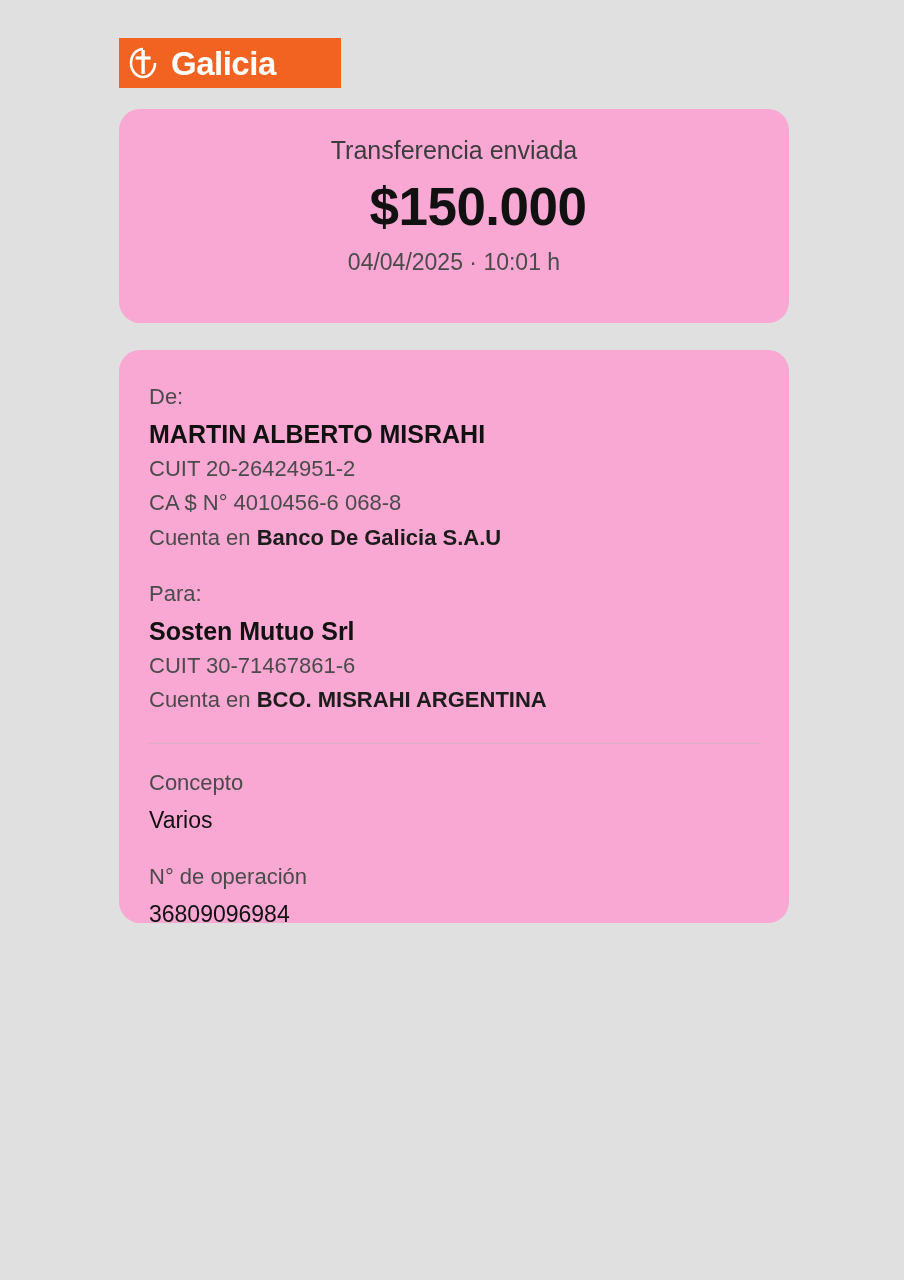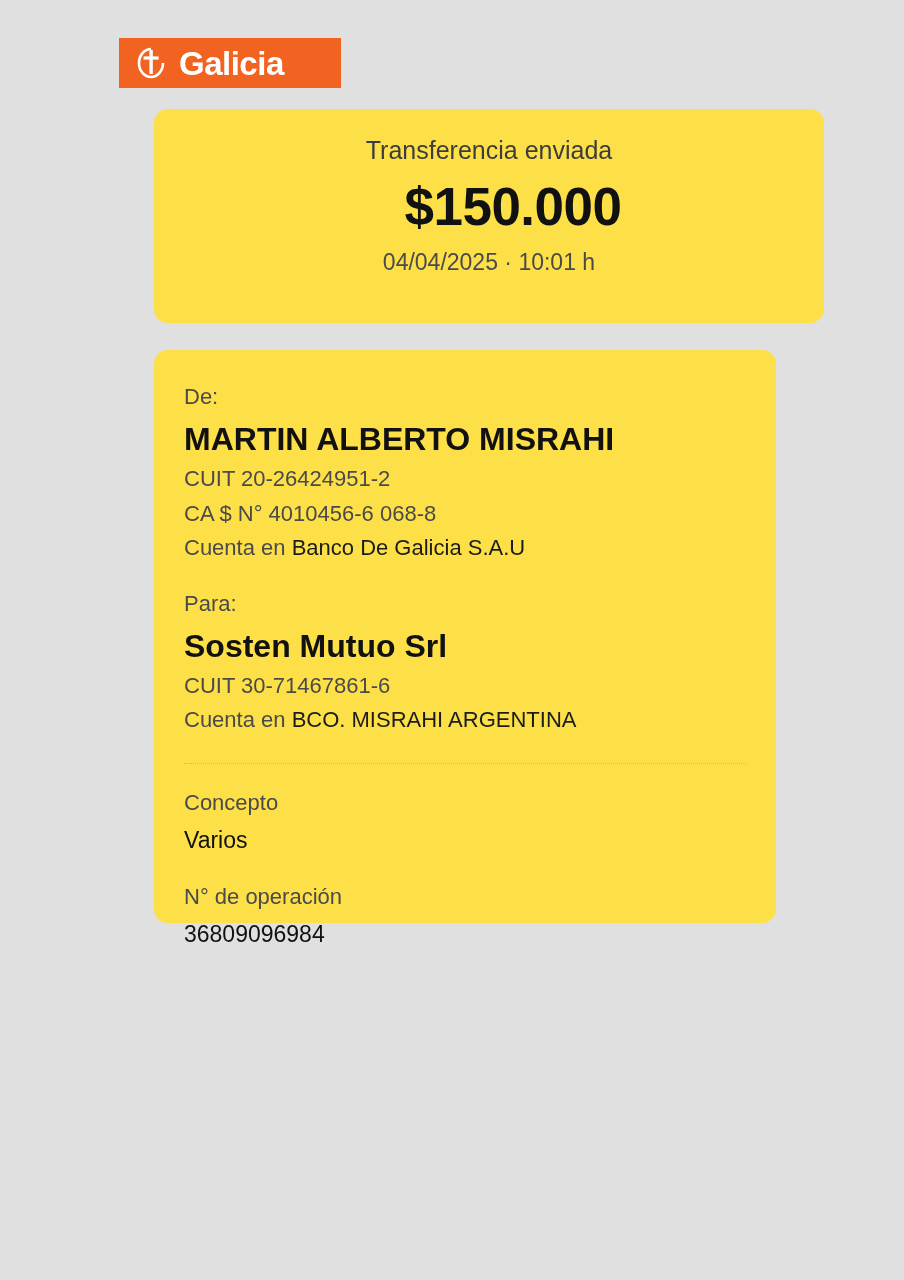--- a/index.html
+++ b/index.html
@@ -23,21 +23,21 @@
   
   .logo-wrap {
     position: absolute;
     left: 119px;
     top: 38px;
     width: 222px;
     height: 50px;
     background: #f26322;
     display: flex;
     align-items: center;
-    padding-left: 14px;
+    padding-left: 6px;
     box-sizing: border-box;
   }
   .logo-mark {
     width: 38px;
     height: 38px;
     position: relative;
     flex: 0 0 auto;
   }
   .logo-mark svg { display: block; }
   .logo-text {
@@ -45,24 +45,23 @@
     font-size: 33px;
     font-weight: bold;
     letter-spacing: -0.5px;
     margin-left: 8px;
     line-height: 1;
   }
 
   
   .card {
     position: absolute;
-    background: #fde047;
-    border-radius: 14px;
+    background: #f9a8d4;
+    border-radius: 21px;
     box-sizing: border-box;
-    margin-left: 35px;
   }
   .card-summary {
     left: 119px;
     top: 109px;
     width: 670px;
     height: 214px;
     text-align: center;
     padding-top: 26px;
   }
   .summary-title {
@@ -81,44 +80,44 @@
   }
   .summary-date {
     font-size: 23px;
     color: #4a4a4a;
     margin-top: 14px;
   }
 
   .card-detail {
     left: 119px;
     top: 350px;
-    width: 622px;
+    width: 670px;
     height: 573px;
     padding: 30px 30px 0 30px;
   }
   .label {
     font-size: 22px;
     color: #4a4a4a;
     line-height: 1.55;
   }
   .strong-name {
-    font-size: 32px;
+    font-size: 25px;
     font-weight: bold;
     color: #111111;
     line-height: 1.45;
     margin-top: 2px;
   }
   .line {
     font-size: 22px;
     color: #4a4a4a;
     line-height: 1.55;
   }
   .line b {
     color: #1c1c1c;
-    font-weight: normal;
+    font-weight: bold;
   }
   .block-gap { height: 22px; }
   .divider {
     border-top: 1px dotted #b8b8b8;
     margin: 26px 0 0 0;
     height: 0;
   }
   .field-label {
     font-size: 22px;
     color: #4a4a4a;

